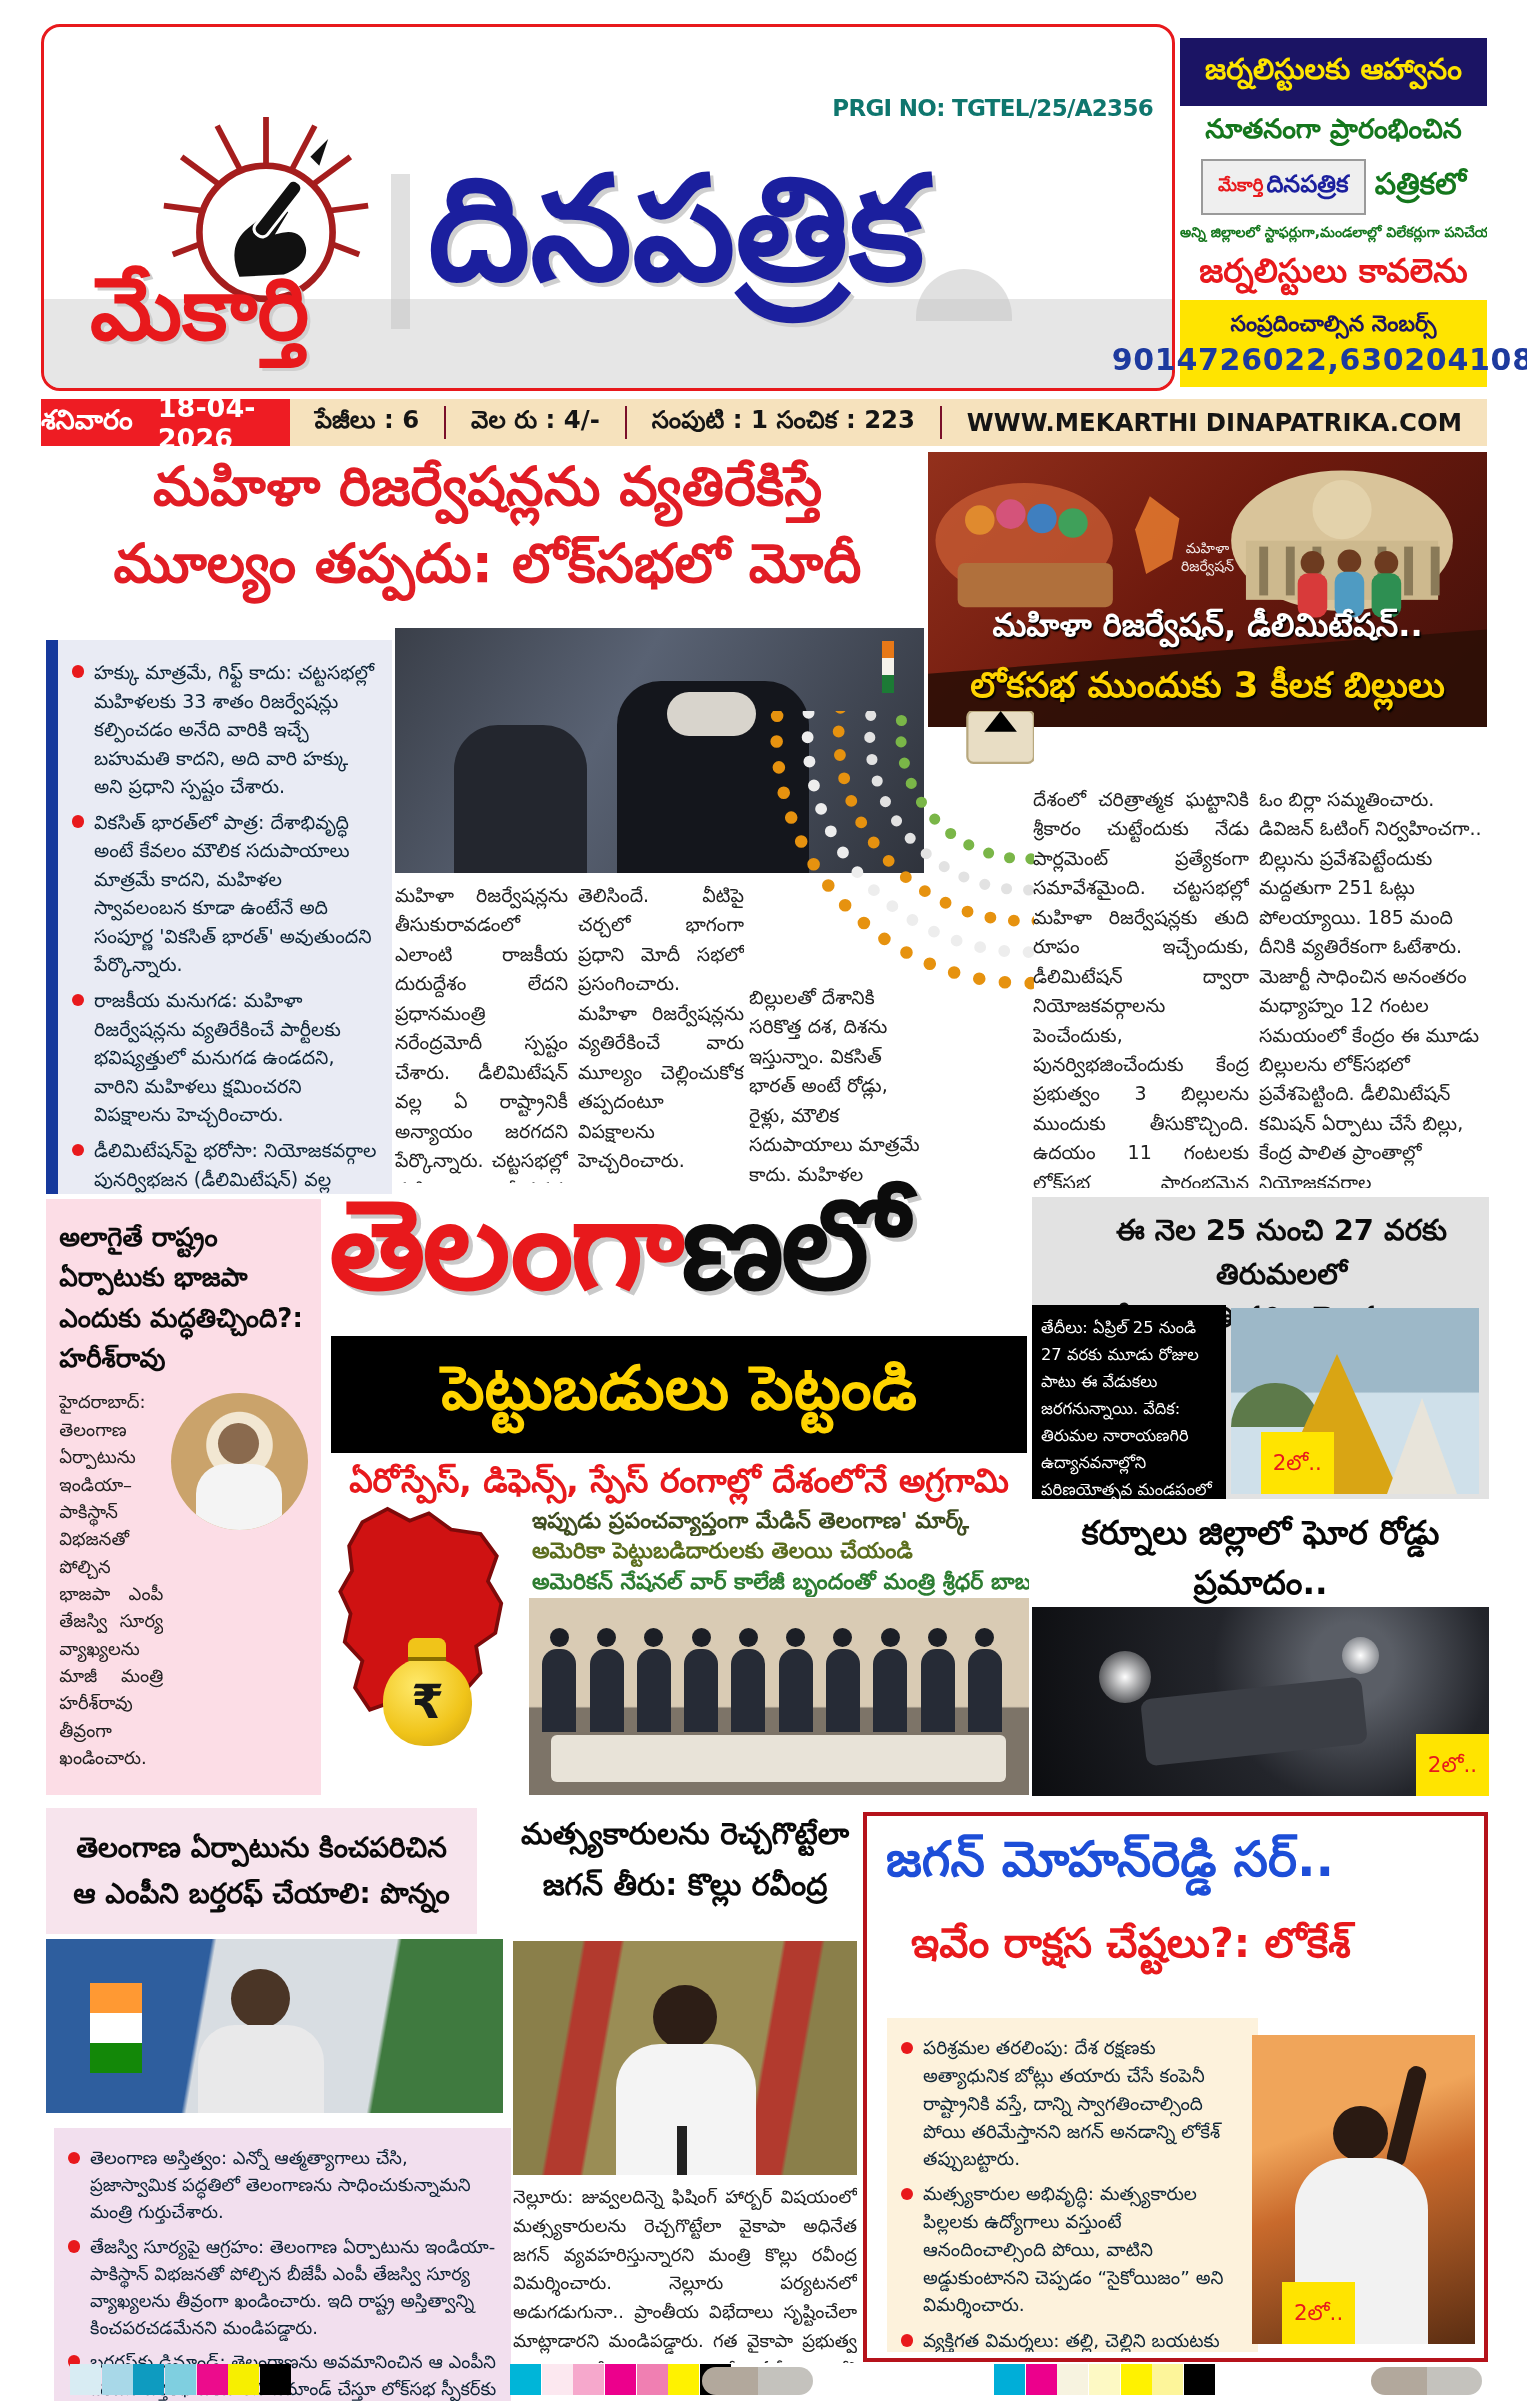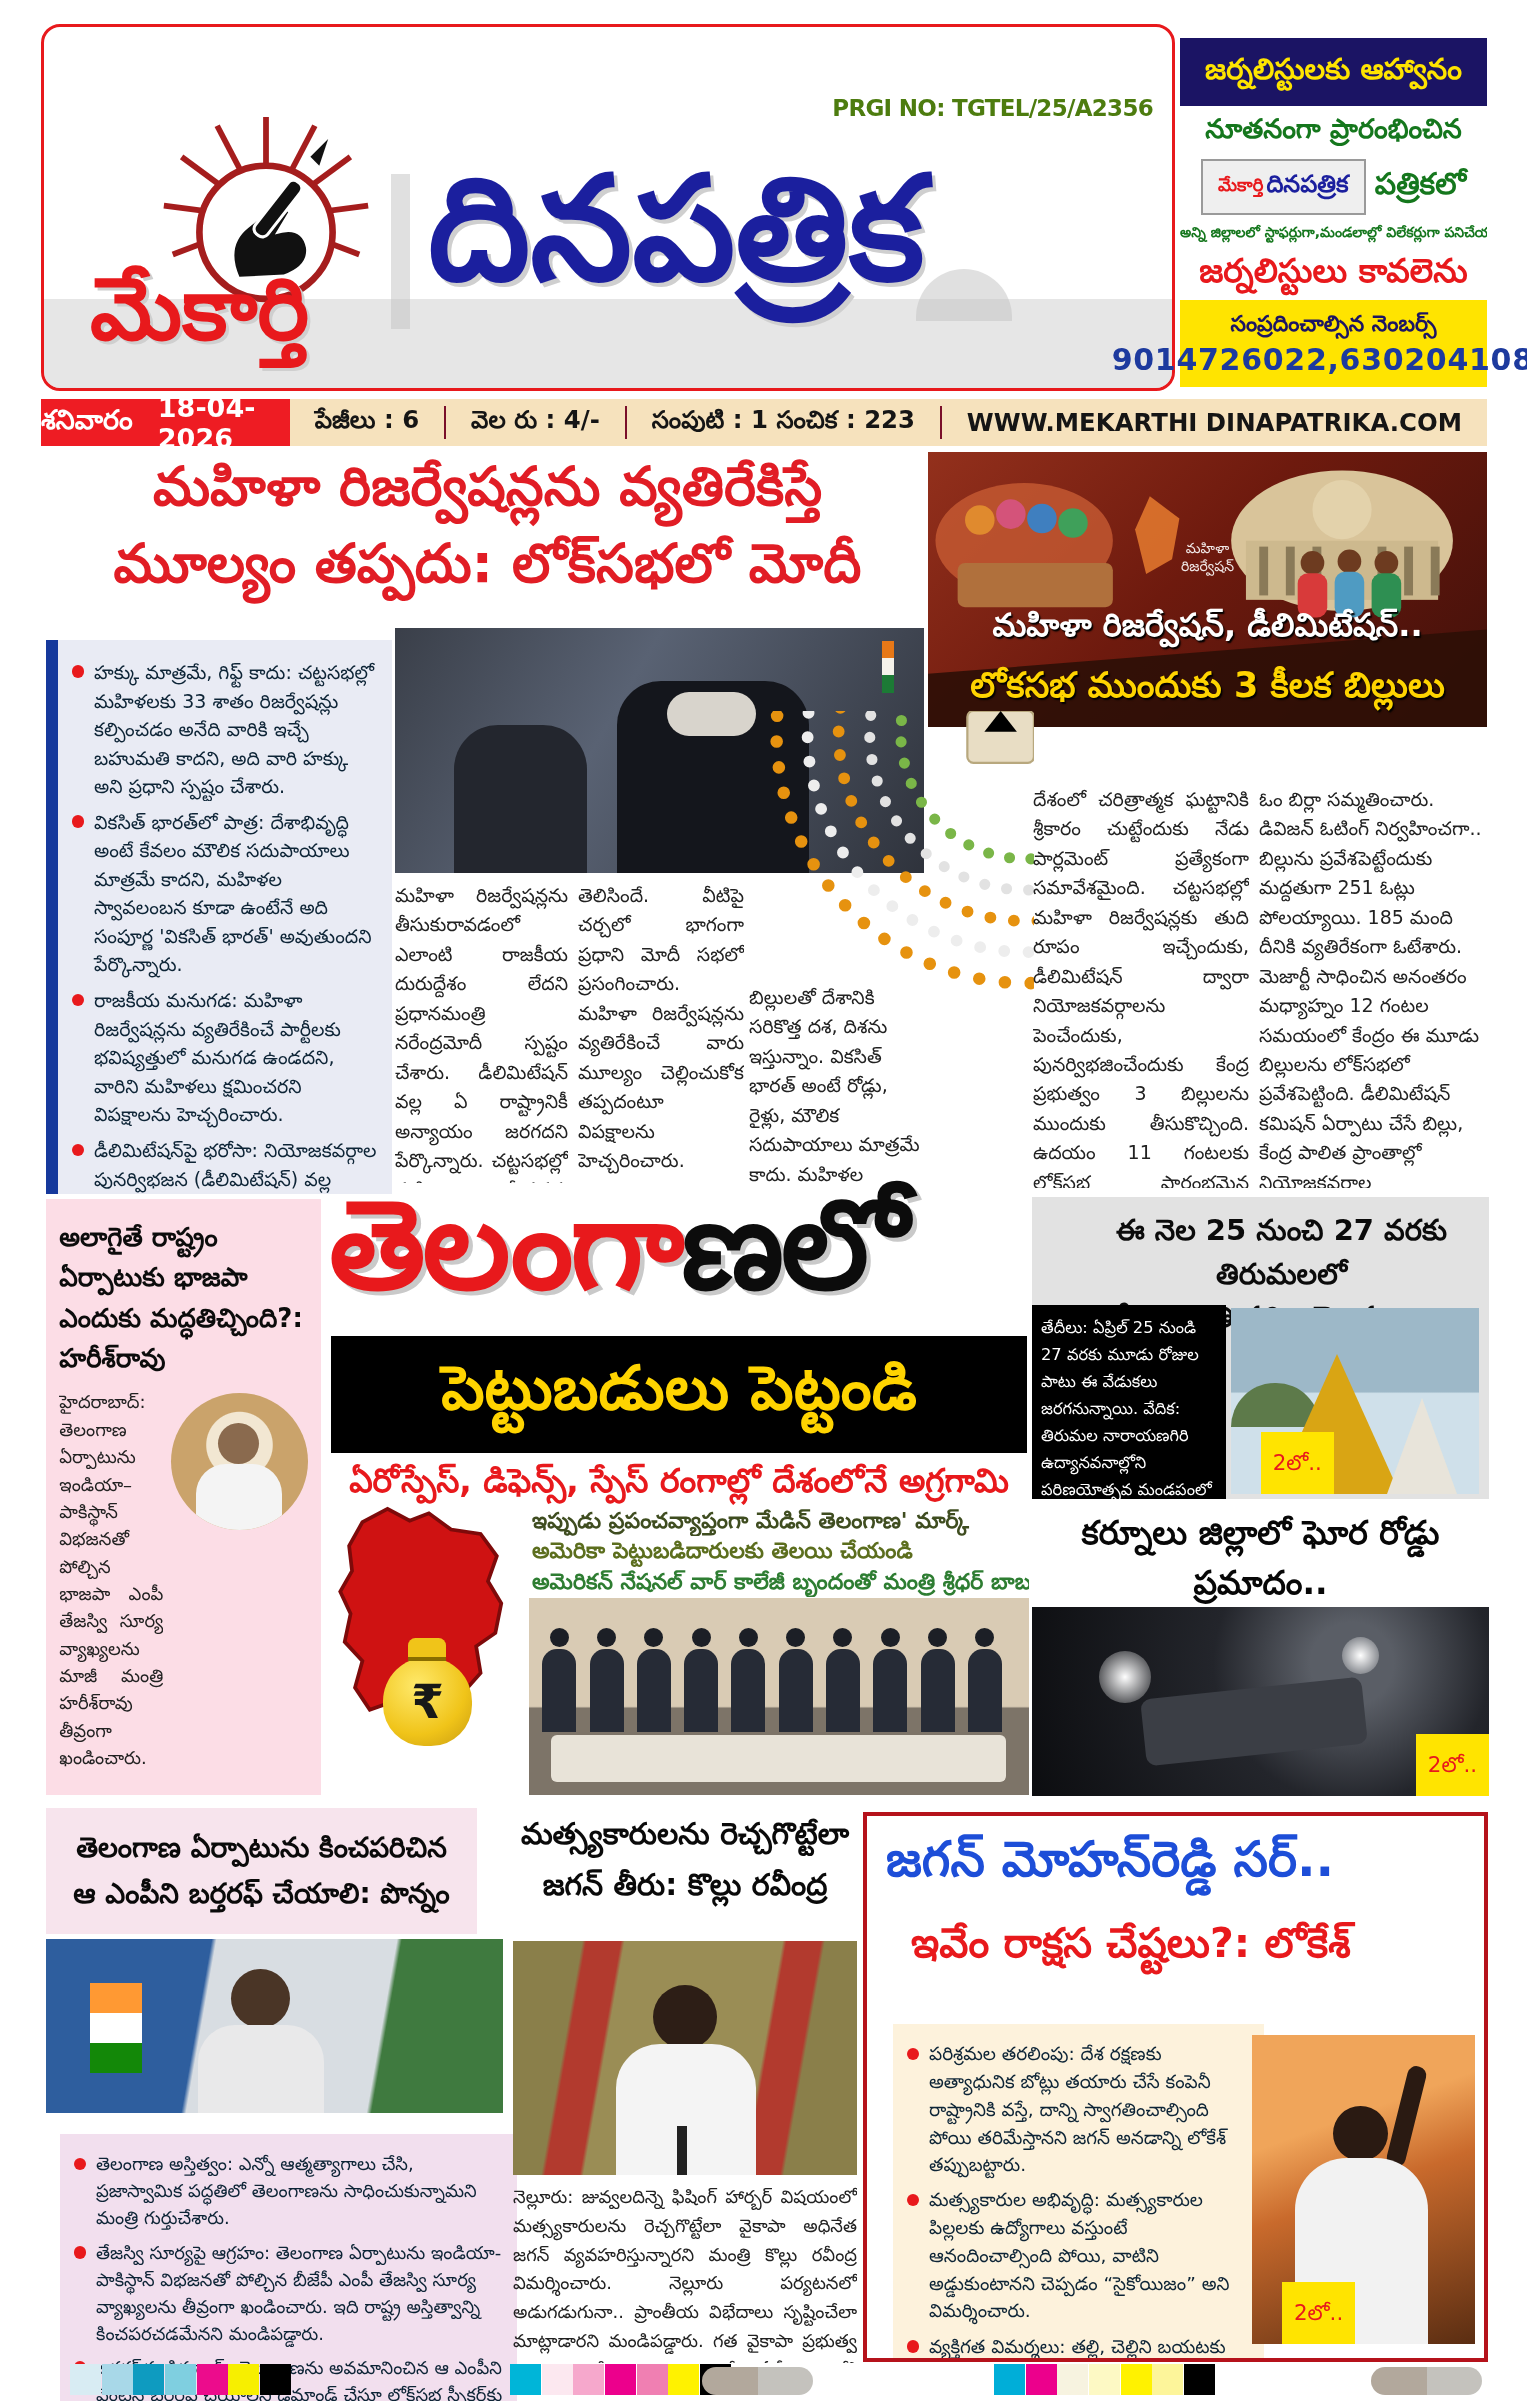--- a/index.html
+++ b/index.html
@@ -6,21 +6,21 @@
   .page{position:relative;width:1528px;height:2401px;background:#fff;overflow:hidden;
         font-family:"DejaVu Sans","Liberation Sans",sans-serif;color:#111;}
   .abs{position:absolute;}
   .ovh{overflow:hidden;}
   
   #masthead{left:41px;top:24px;width:1128px;height:361px;border:3.7px solid #e8191c;
             border-radius:19px;background:#fff;overflow:hidden;}
   .sky1{position:absolute;bottom:0;left:0;width:100%;height:89px;background:#c8c8c8;opacity:.45;}
   .sky2{position:absolute;bottom:59px;left:347px;width:19px;height:155px;background:#c2c2c2;opacity:.5;}
   .sky3{position:absolute;bottom:67px;left:872px;width:96px;height:52px;border-radius:52px 52px 0 0;background:#c2c2c2;opacity:.5;}
-  #prgi{right:19px;top:68px;font-size:23px;font-weight:700;letter-spacing:-0.7px;color:#4d7c0f;}
+  #prgi{right:19px;top:68px;font-size:23px;font-weight:700;letter-spacing:-0.7px;color:#0f766e;}
   .mast-red{left:46px;top:231px;font-size:87px;font-weight:900;color:#e8191c;
             text-shadow:3px 3px 0 #cfcfcf;}
   .mast-blue{left:384px;top:117px;font-size:145px;font-weight:900;color:#1b1f9e;
              text-shadow:3.7px 3.7px 0 #cfcfcf;}
   
   #logo{left:111px;top:81px;width:222px;height:222px;}
   
   #adbox{left:1180px;top:38px;width:307px;height:349px;background:#fff;}
   .ad-header{height:68px;background:#1b1464;display:flex;align-items:center;justify-content:center;
              color:#ffe400;font-size:29px;font-weight:800;overflow:hidden;}
@@ -53,21 +53,21 @@
   .banner-cap2{position:absolute;left:0;top:213px;width:100%;text-align:center;color:#ffd400;
                font-size:35px;font-weight:900;text-shadow:1.5px 1.5px 1.5px #000;}
   .banner-mark{position:absolute;left:235px;top:87px;width:89px;text-align:center;color:#fff;
                font-size:14px;line-height:1.3;opacity:.9;}
   #bullets{left:46px;top:628px;width:346px;height:554px;background:#e9ebf4;
            border-left:12px solid #16399c;padding:18px 13.3px 12px 12px;box-sizing:border-box;}
   #bullets li, .blist li{list-style:none;position:relative;padding-left:24px;margin:0 0 7.4px 0;
            font-size:19px;line-height:1.5;color:#0d2436;overflow:hidden;}
   #bullets li::before, .blist li::before{content:"";position:absolute;left:1.5px;top:7.4px;width:12.6px;height:12.6px;
            border-radius:50%;background:#e8191c;}
-  .blist{margin:14px;padding:0;}
+  .blist{margin:8px;padding:0;}
   #modi-photo{left:395px;top:628px;width:529px;height:245px;overflow:hidden;
      background:linear-gradient(120deg,#3a3f49 0%,#596273 40%,#2f333c 100%);}
   .sil{position:absolute;bottom:0;border-radius:44px 44px 0 0;background:#14161c;}
   .flagchip{position:absolute;right:30px;top:13.3px;width:12px;height:52px;
      background:linear-gradient(#e77817 33%,#f5f2ea 33%,#f5f2ea 66%,#1c7a35 66%);}
   .body-col{font-size:19px;line-height:1.55;color:#222;text-align:justify;}
   #col1{left:395px;top:881px;width:173px;height:302px;}
   #col2{left:578px;top:881px;width:166px;height:302px;}
   #col3{left:749px;top:983px;width:177px;height:201px;}
   #col4{left:1033px;top:785px;width:216px;height:403px;}

